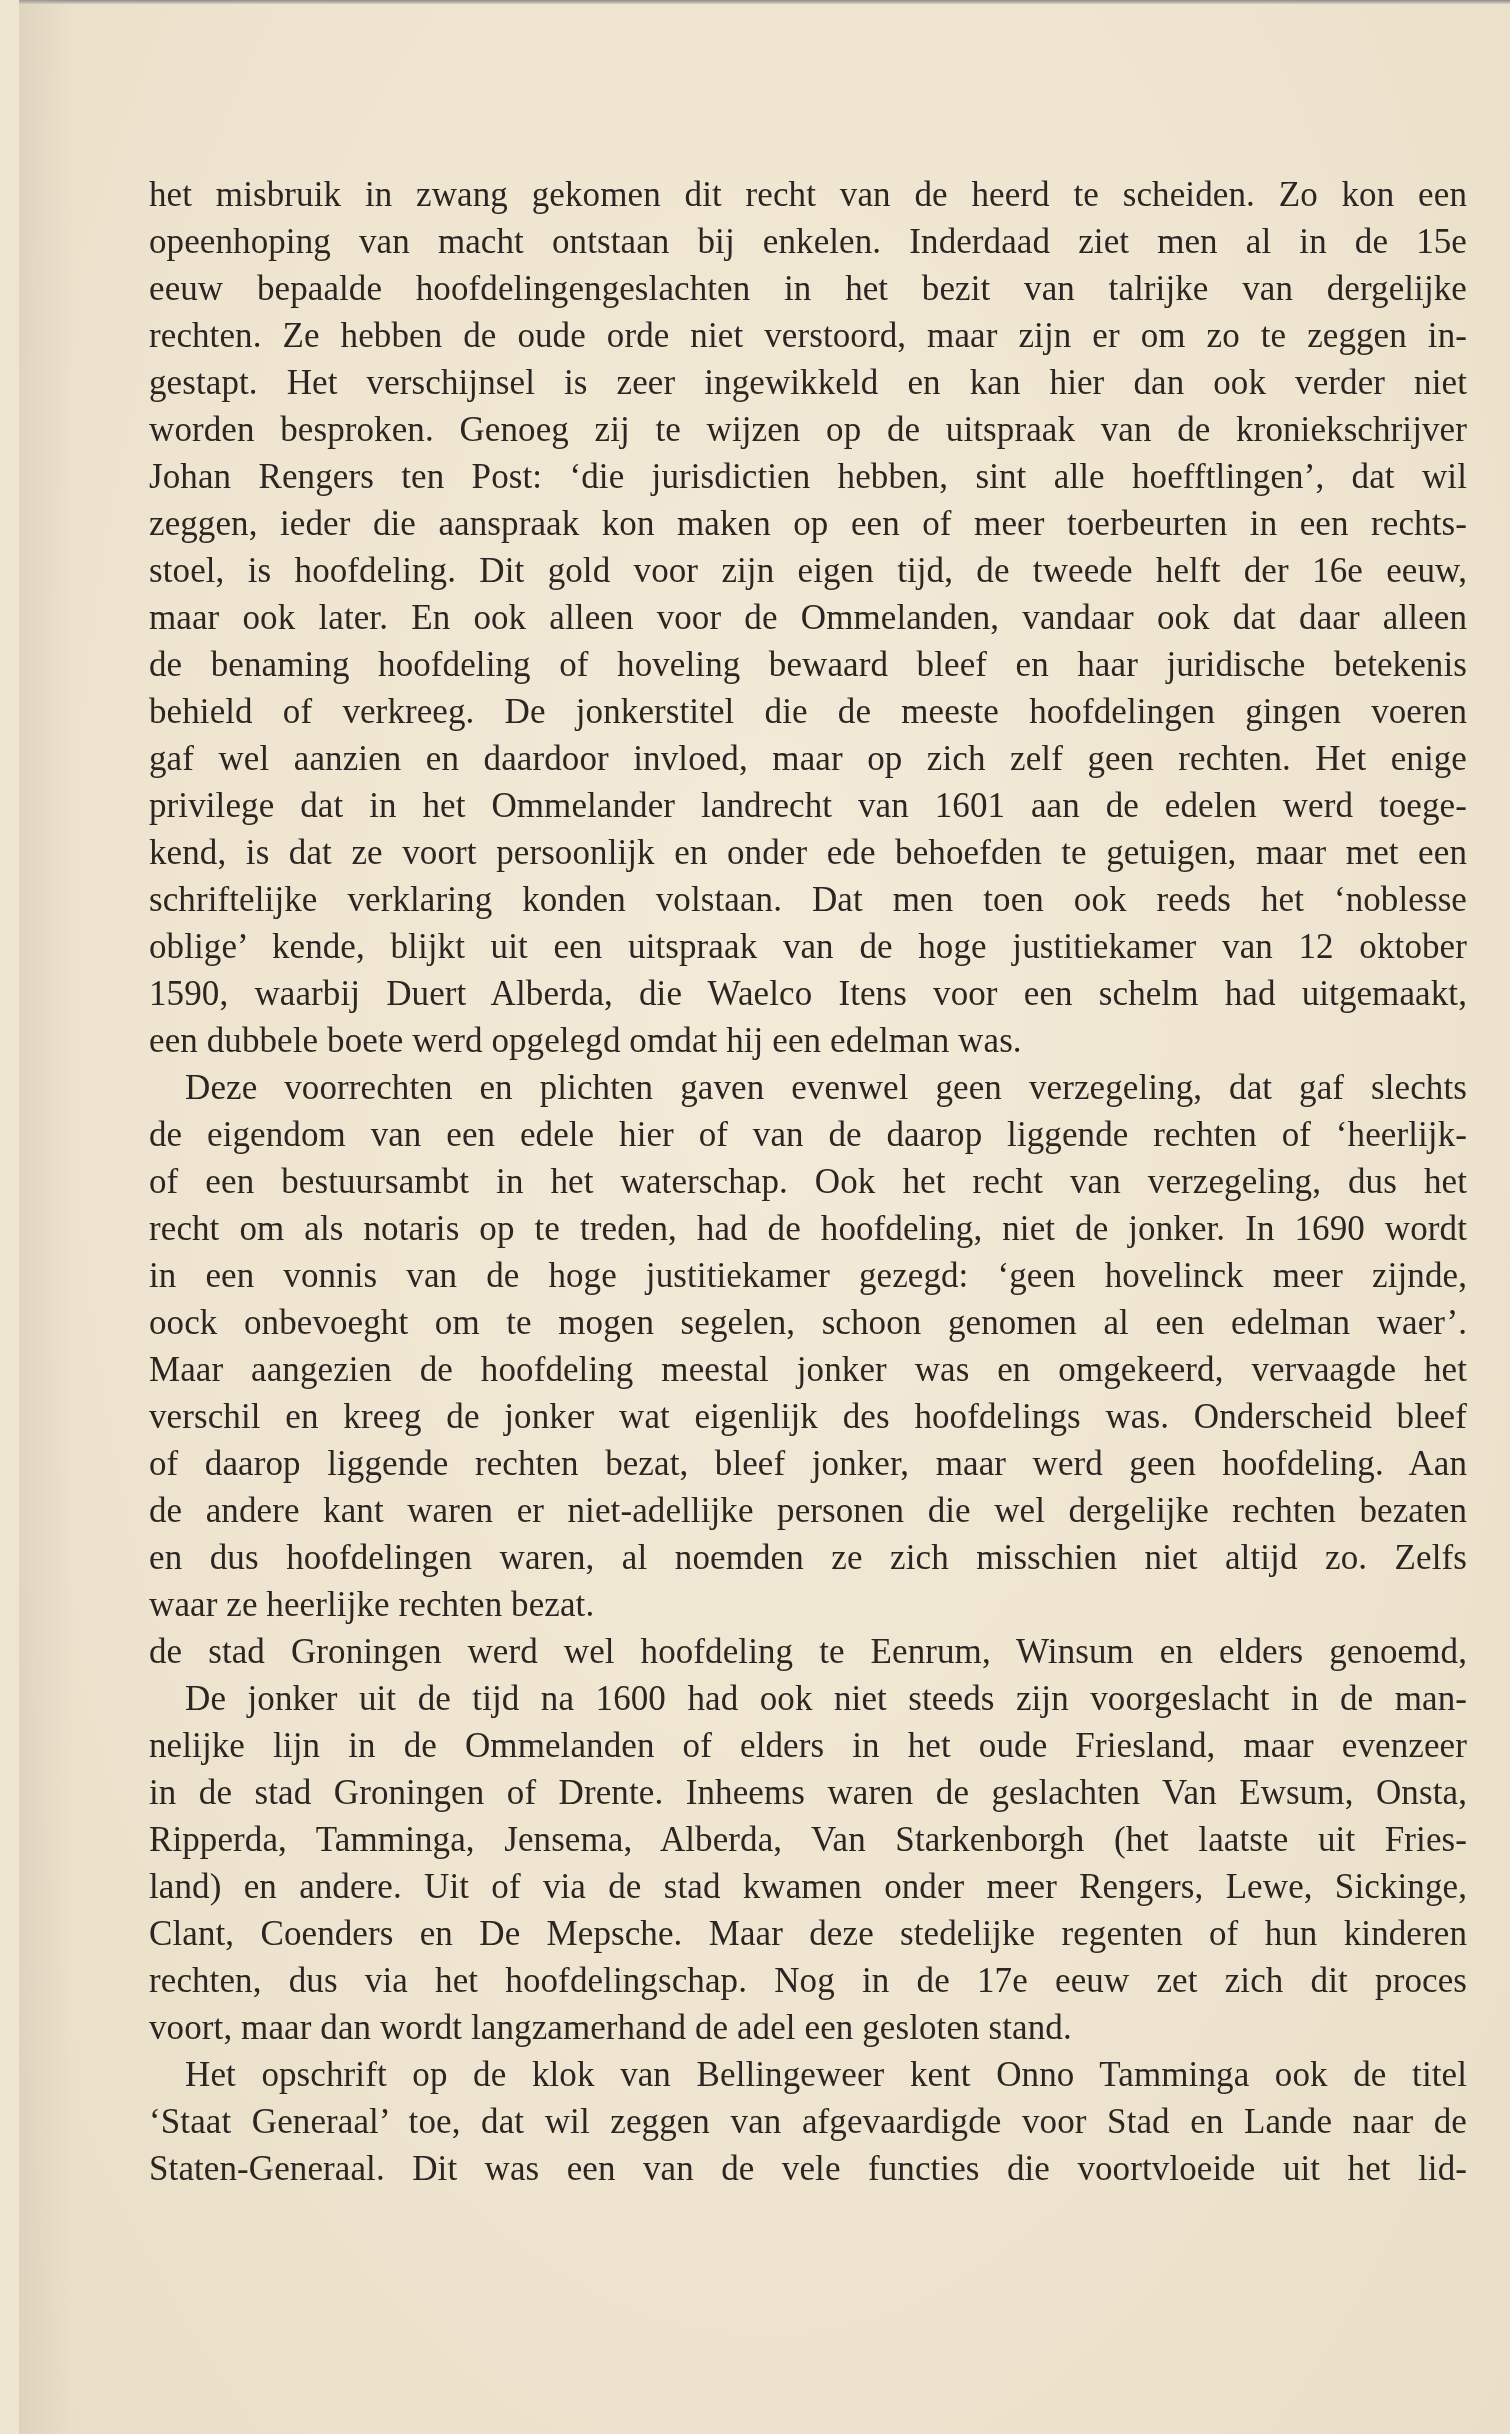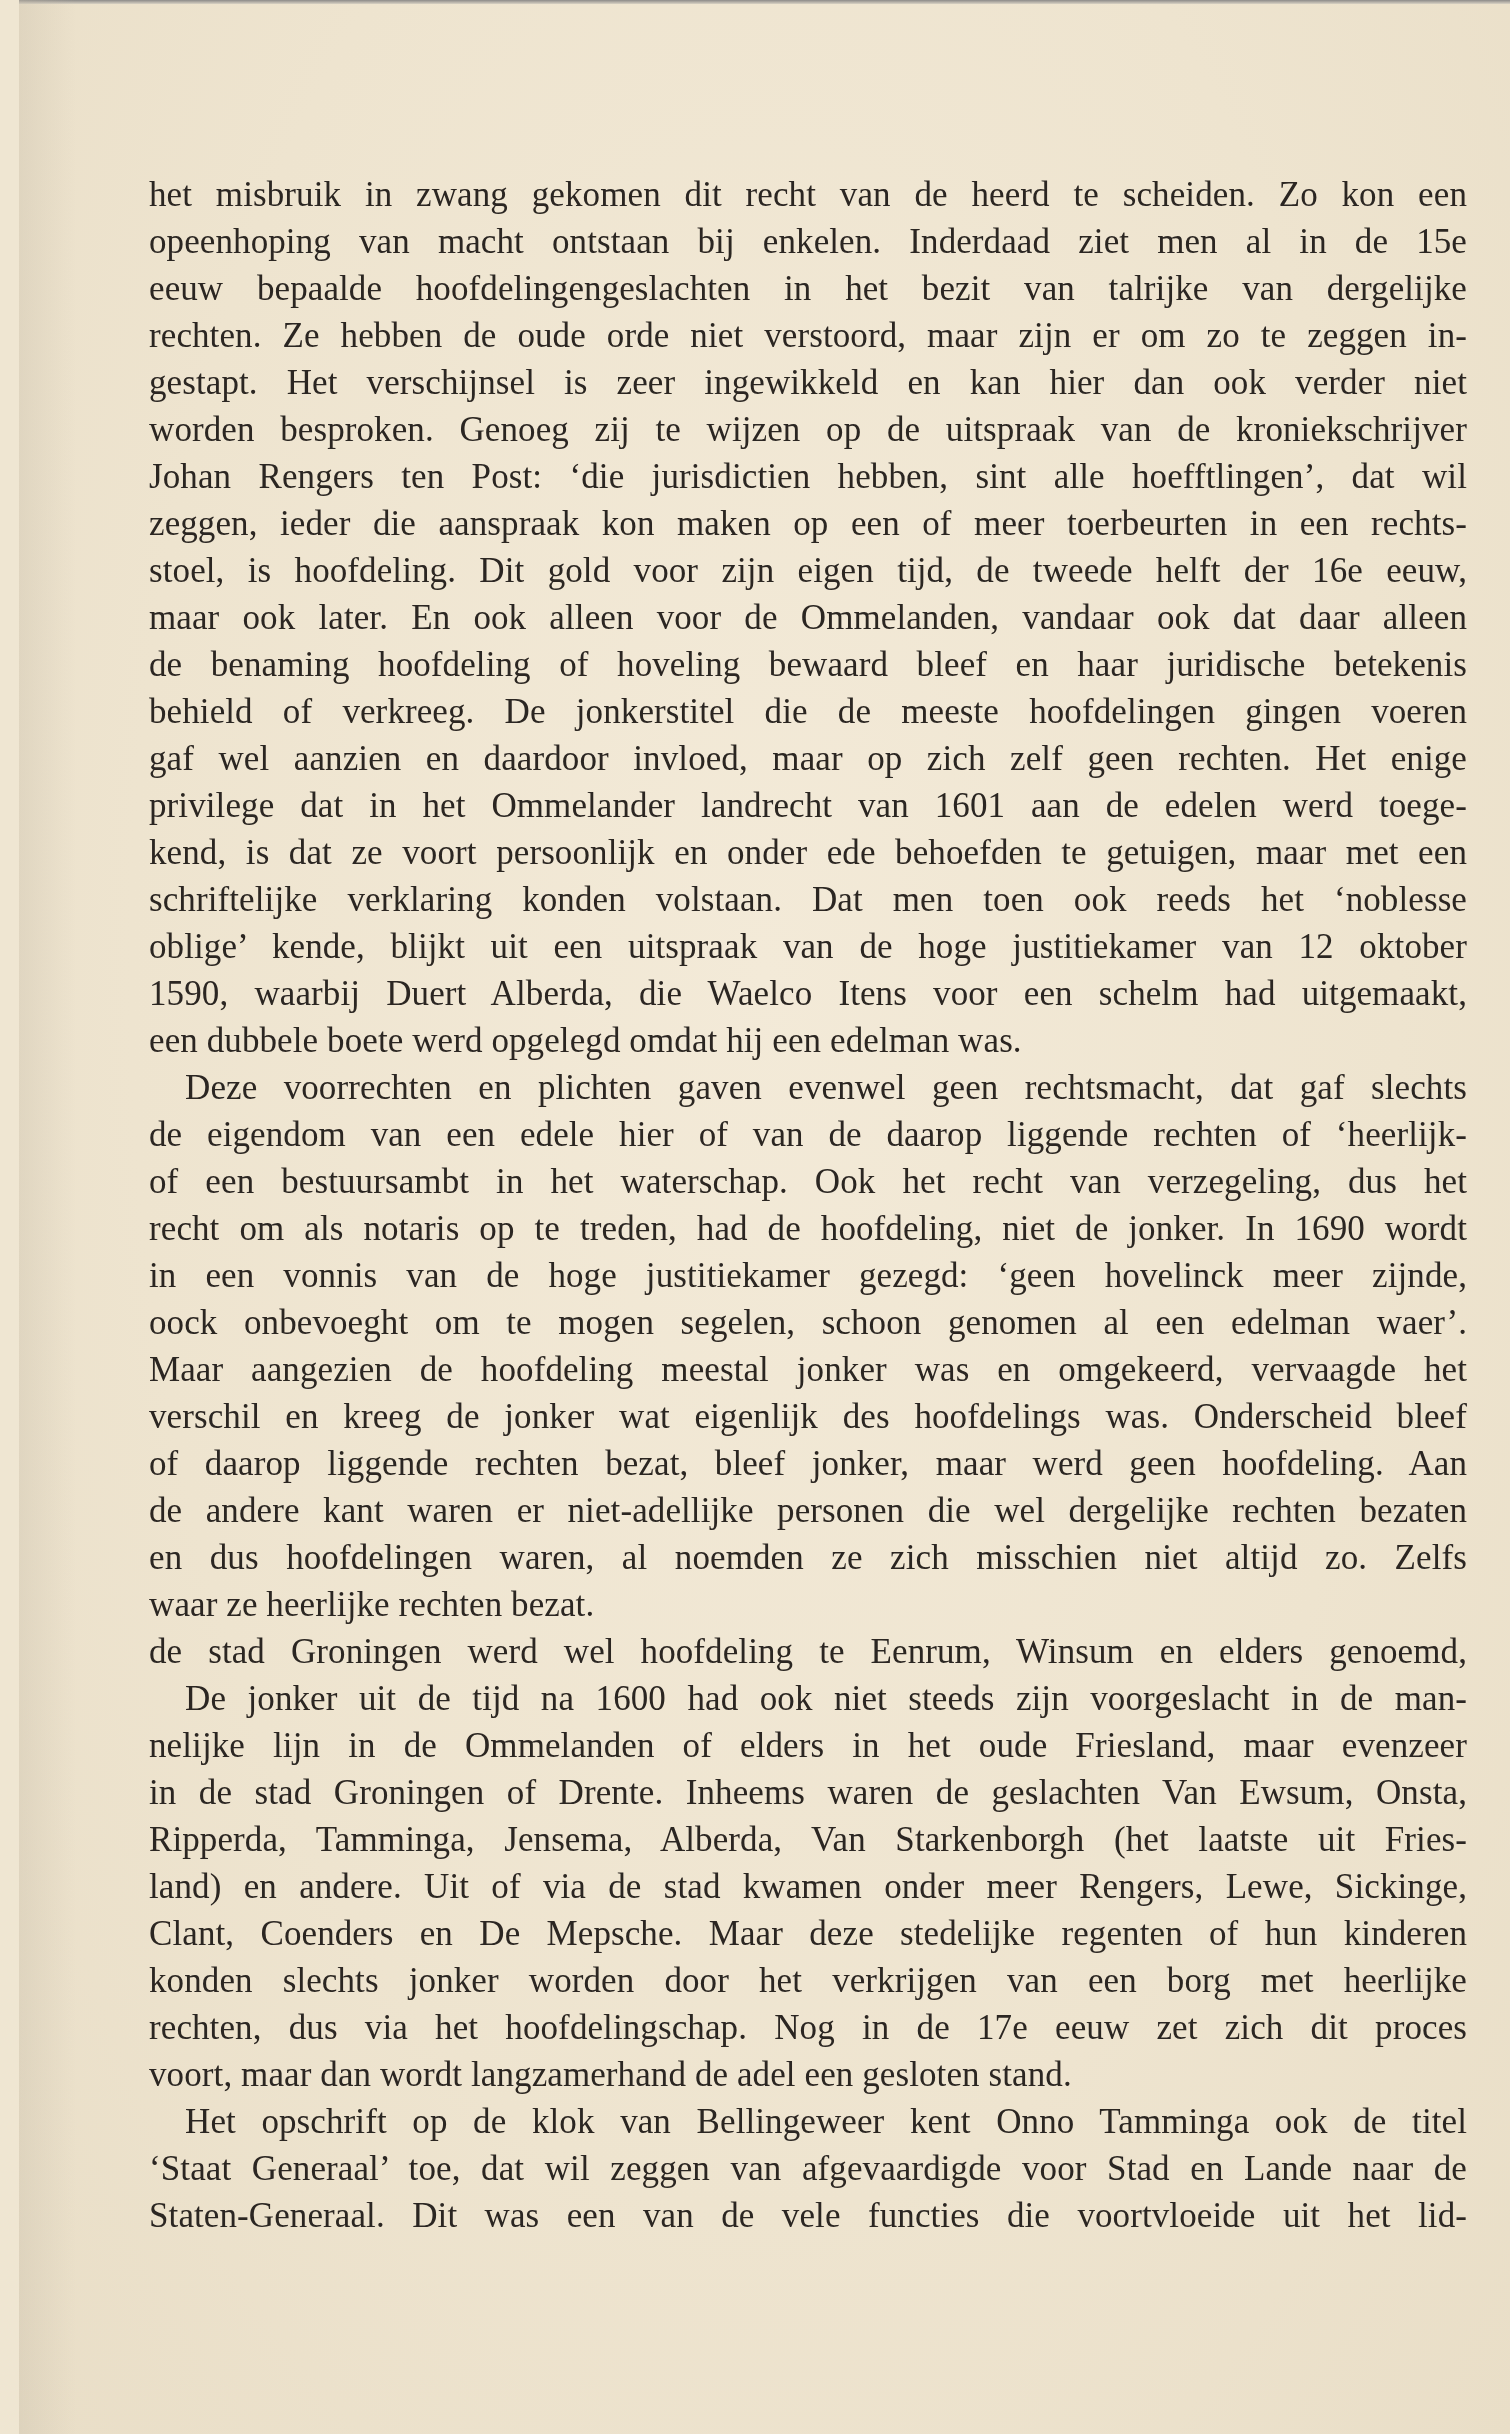--- a/index.html
+++ b/index.html
@@ -83,21 +83,21 @@
       <span class="line">gaf wel aanzien en daardoor invloed, maar op zich zelf geen rechten. Het enige</span>
       <span class="line">privilege dat in het Ommelander landrecht van 1601 aan de edelen werd toege-</span>
       <span class="line">kend, is dat ze voort persoonlijk en onder ede behoefden te getuigen, maar met een</span>
       <span class="line">schriftelijke verklaring konden volstaan. Dat men toen ook reeds het ‘noblesse</span>
       <span class="line">oblige’ kende, blijkt uit een uitspraak van de hoge justitiekamer van 12 oktober</span>
       <span class="line">1590, waarbij Duert Alberda, die Waelco Itens voor een schelm had uitgemaakt,</span>
       <span class="line last">een dubbele boete werd opgelegd omdat hij een edelman was.</span>
     </div>
 
     <div>
-      <span class="line indent">Deze voorrechten en plichten gaven evenwel geen rechtsmacht, dat gaf slechts</span>
+      <span class="line indent">Deze voorrechten en plichten gaven evenwel geen verzegeling, dat gaf slechts</span>
       <span class="line">de eigendom van een edele hier of van de daarop liggende rechten of ‘heerlijk-</span>
       <span class="line">of een bestuursambt in het waterschap. Ook het recht van verzegeling, dus het</span>
       <span class="line">recht om als notaris op te treden, had de hoofdeling, niet de jonker. In 1690 wordt</span>
       <span class="line">in een vonnis van de hoge justitiekamer gezegd: ‘geen hovelinck meer zijnde,</span>
       <span class="line">oock onbevoeght om te mogen segelen, schoon genomen al een edelman waer’.</span>
       <span class="line">Maar aangezien de hoofdeling meestal jonker was en omgekeerd, vervaagde het</span>
       <span class="line">verschil en kreeg de jonker wat eigenlijk des hoofdelings was. Onderscheid bleef</span>
       <span class="line">of daarop liggende rechten bezat, bleef jonker, maar werd geen hoofdeling. Aan</span>
       <span class="line">de andere kant waren er niet-adellijke personen die wel dergelijke rechten bezaten</span>
       <span class="line">en dus hoofdelingen waren, al noemden ze zich misschien niet altijd zo. Zelfs</span>
@@ -105,21 +105,20 @@
       <span class="line">de stad Groningen werd wel hoofdeling te Eenrum, Winsum en elders genoemd,</span>
     </div>
 
     <div>
       <span class="line indent">De jonker uit de tijd na 1600 had ook niet steeds zijn voorgeslacht in de man-</span>
       <span class="line">nelijke lijn in de Ommelanden of elders in het oude Friesland, maar evenzeer</span>
       <span class="line">in de stad Groningen of Drente. Inheems waren de geslachten Van Ewsum, Onsta,</span>
       <span class="line">Ripperda, Tamminga, Jensema, Alberda, Van Starkenborgh (het laatste uit Fries-</span>
       <span class="line">land) en andere. Uit of via de stad kwamen onder meer Rengers, Lewe, Sickinge,</span>
       <span class="line">Clant, Coenders en De Mepsche. Maar deze stedelijke regenten of hun kinderen</span>
-      <span class="line">konden slechts jonker worden door het verkrijgen van een borg met heerlijke</span>
       <span class="line">rechten, dus via het hoofdelingschap. Nog in de 17e eeuw zet zich dit proces</span>
       <span class="line last">voort, maar dan wordt langzamerhand de adel een gesloten stand.</span>
     </div>
 
     <div>
       <span class="line indent">Het opschrift op de klok van Bellingeweer kent Onno Tamminga ook de titel</span>
       <span class="line">‘Staat Generaal’ toe, dat wil zeggen van afgevaardigde voor Stad en Lande naar de</span>
       <span class="line">Staten-Generaal. Dit was een van de vele functies die voortvloeide uit het lid-</span>
     </div>
   </div>

